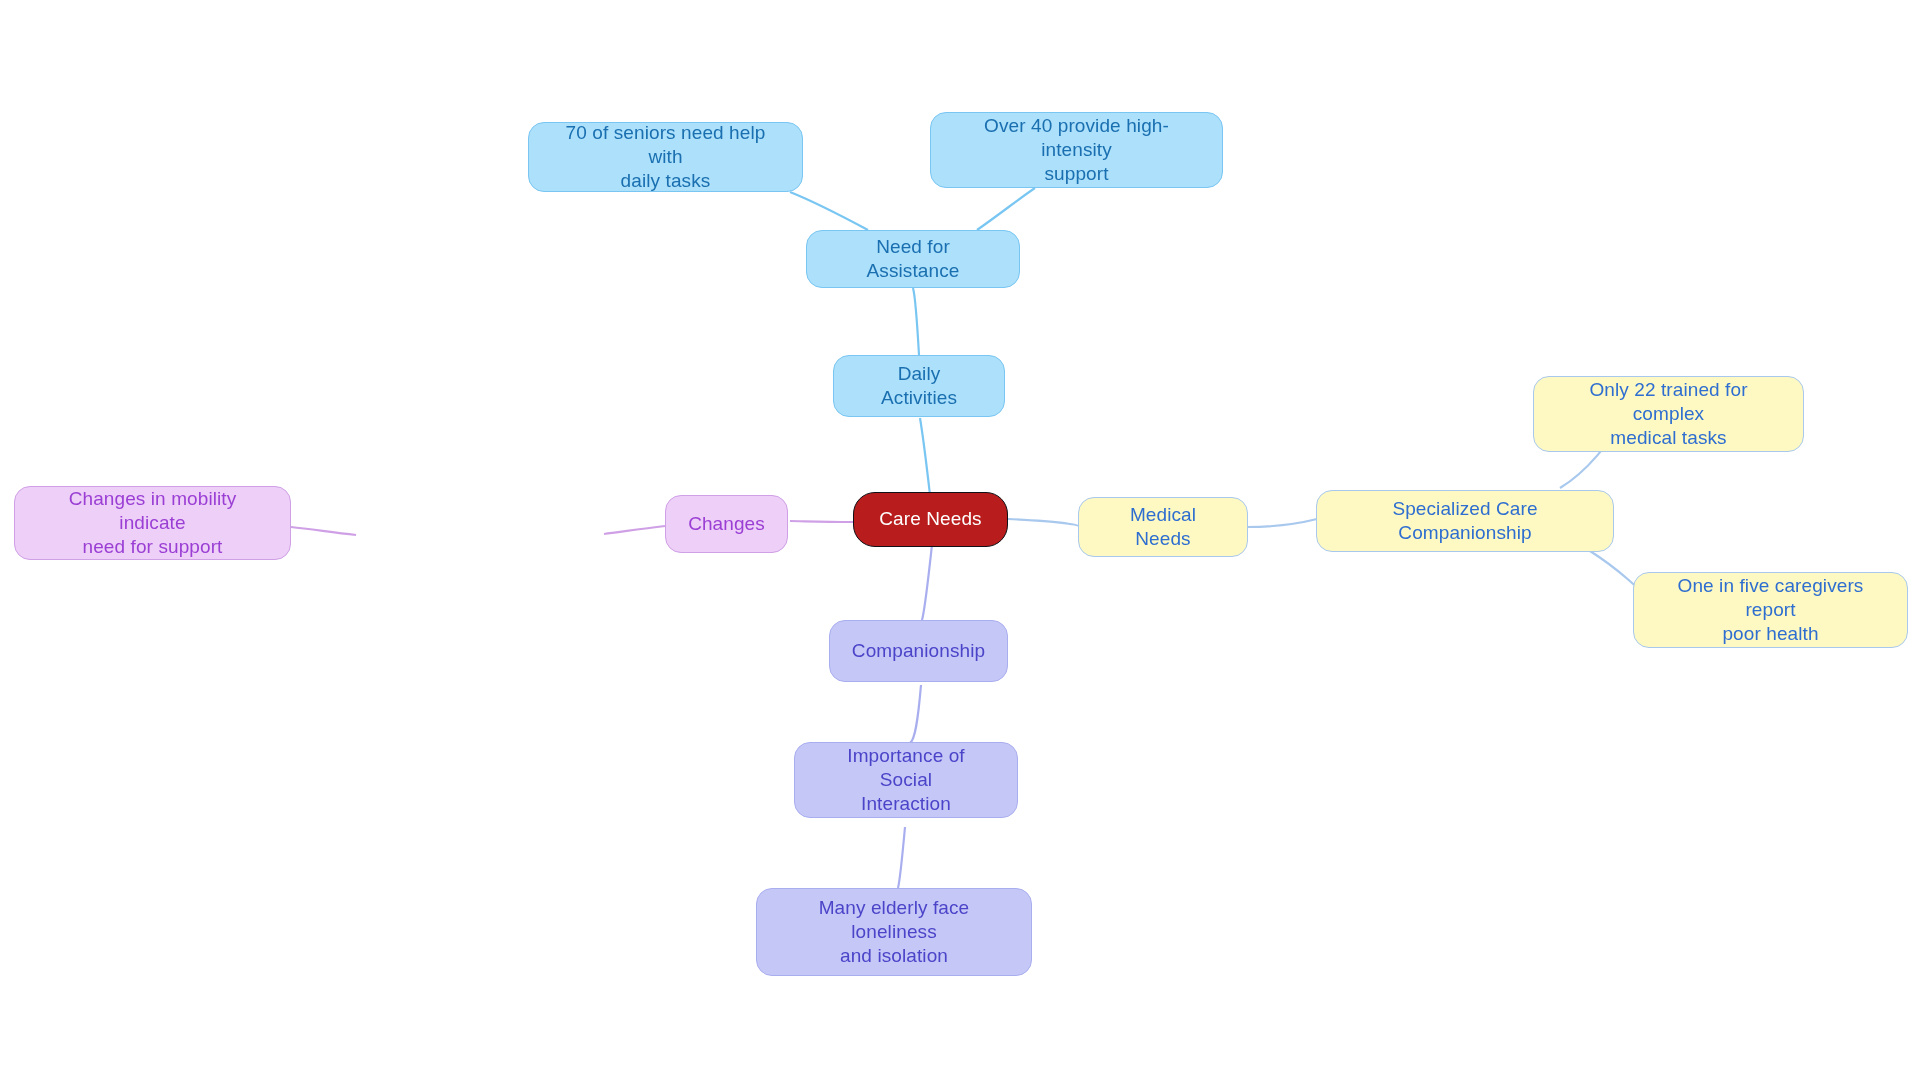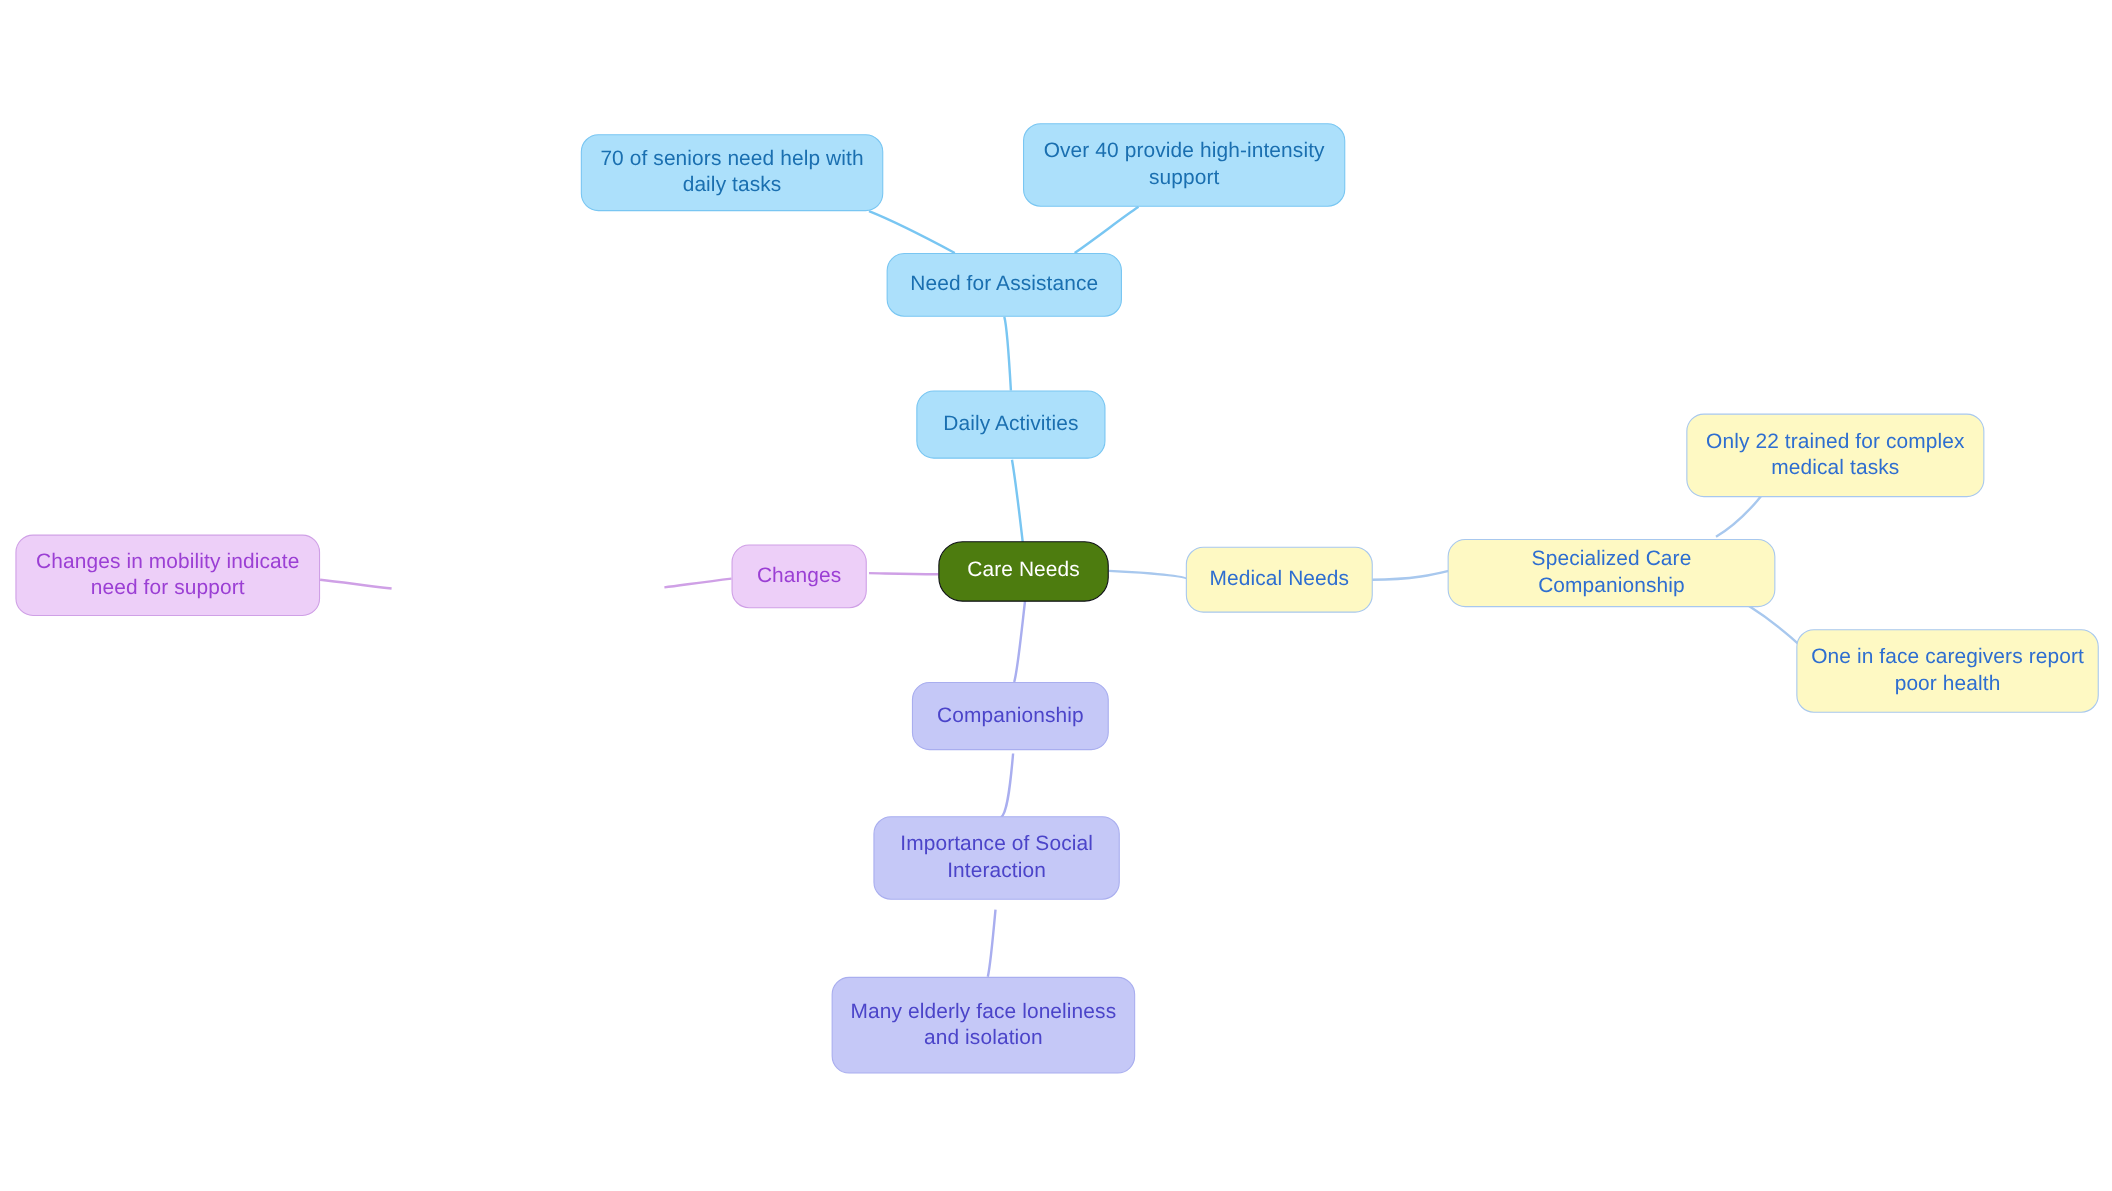--- a/index.html
+++ b/index.html
@@ -31,27 +31,27 @@
     position: absolute;
     box-sizing: border-box;
     display: flex;
     align-items: center;
     justify-content: center;
     text-align: center;
     border-radius: 16px;
     border-style: solid;
     border-width: 1px;
     line-height: 1.28;
-    padding: 6px 12px;
+    padding: 6px 24px;
     white-space: pre-line;
     letter-spacing: 0.1px;
   }
   .node-root {
     border-radius: 22px;
-    background: #4d7c0f;
+    background: #b91c1c;
     border-color: #0f1117;
     color: #ffffff;
     font-size: 19px;
   }
   .node-leaf { font-size: 19px; }
   .node-branch { font-size: 19px; }
 
   
   .fam-sky {
     background: #ace0fb;
@@ -132,21 +132,21 @@
   <div class="node node-branch fam-blue" style="left:1316px; top:490px; width:298px; height:62px;">
     <span>Specialized Care Companionship</span>
   </div>
 
   <div class="node node-leaf fam-blue" style="left:1533px; top:376px; width:271px; height:76px;">
     <span>Only 22 trained for complex
 medical tasks</span>
   </div>
 
   <div class="node node-leaf fam-blue" style="left:1633px; top:572px; width:275px; height:76px;">
-    <span>One in face caregivers report
+    <span>One in five caregivers report
 poor health</span>
   </div>
 
   <div class="node node-branch fam-orchid" style="left:665px; top:495px; width:123px; height:58px;">
     <span>Changes</span>
   </div>
 
 
   <div class="node node-leaf fam-orchid" style="left:14px; top:486px; width:277px; height:74px;">
     <span>Changes in mobility indicate

